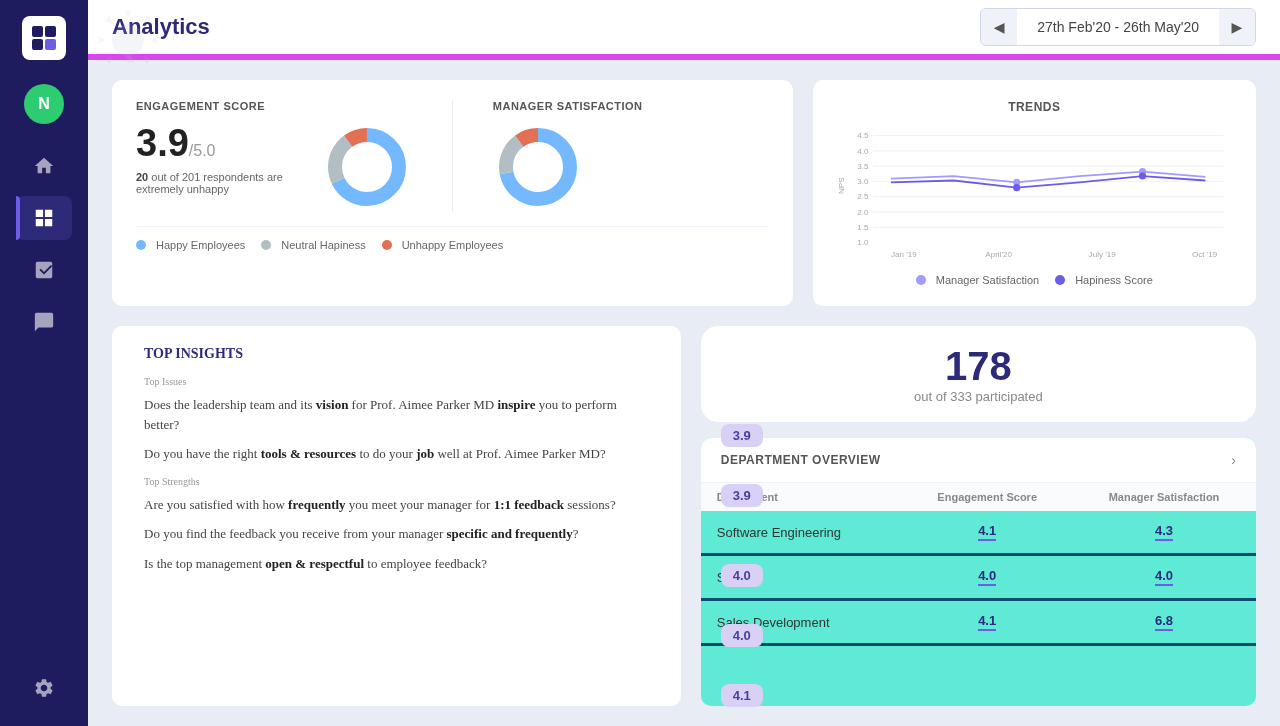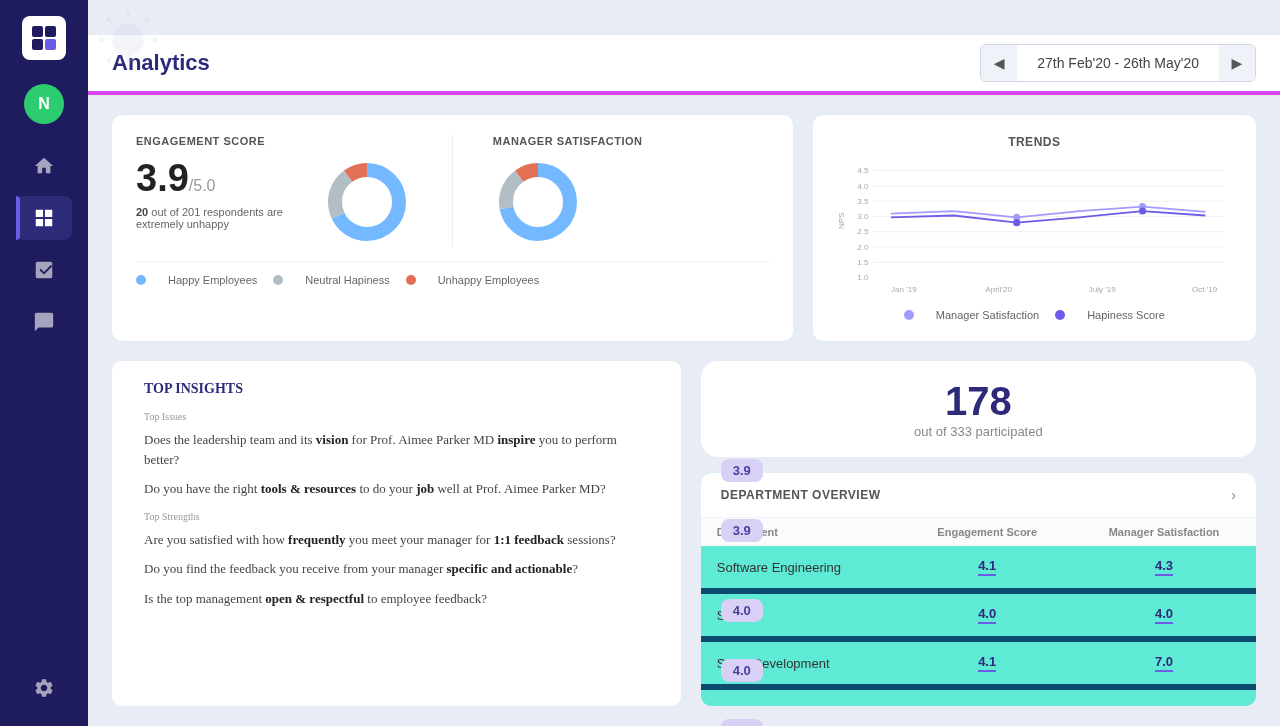--- a/index.html
+++ b/index.html
@@ -65,22 +65,21 @@
     }
 
     
     .header {
       background: white;
       padding: 0 24px;
       height: 60px;
       display: flex;
       align-items: center;
       justify-content: space-between;
-      border-bottom: 4px solid #d946ef;
-      margin-top: 35px;
+      border-bottom: 6px solid #d946ef;
     }
     .header-title {
       font-size: 22px;
       font-weight: 600;
       color: #2d2a7a;
     }
     .date-nav {
       display: flex;
       align-items: center;
       border: 1px solid #d0d5e8;
@@ -185,21 +184,21 @@
     .legend {
       display: flex;
       gap: 16px;
       margin-top: 14px;
       padding-top: 12px;
       border-top: 1px solid #f0f2fa;
     }
     .legend-item {
       display: flex;
       align-items: center;
-      gap: 22px;
+      gap: 10px;
       font-size: 11px;
       color: #666;
     }
     .legend-dot {
       width: 10px; height: 10px;
       border-radius: 50%;
     }
 
     
     .trends-card {
@@ -321,21 +320,21 @@
       text-align: left;
       padding: 8px 16px;
       background: #fafbfd;
       font-weight: 600;
     }
     .dept-table th.right { text-align: center; }
     .dept-table td {
       padding: 12px 16px;
       font-size: 13px;
       color: #333;
-      border-bottom: 6px solid #0c4a6e;
+      border-bottom: 3px solid #0c4a6e;
     }
     .dept-table td.score { text-align: center; font-weight: 600; color: #2d2a7a; }
     .score-underline { border-bottom: 2px solid #6c5ce7; display: inline-block; padding-bottom: 1px; }
 
     
     .bg-gear {
       position: fixed;
       opacity: 0.15;
       color: #b0b8d8;
     }
@@ -548,21 +547,21 @@
         <div class="insights-item">
           Do you have the right <strong>tools &amp; resources</strong> to do your <strong>job</strong> well at Prof. Aimee Parker MD?
         </div>
 
         <div class="insights-section-title">Top Strengths</div>
 
         <div class="insights-item">
           Are you satisfied with how <strong>frequently</strong> you meet your manager for <strong>1:1 feedback</strong> sessions?
         </div>
         <div class="insights-item">
-          Do you find the feedback you receive from your manager <strong>specific and actionable</strong>?
+          Do you find the feedback you receive from your manager <strong>specific and frequently</strong>?
         </div>
         <div class="insights-item">
           Is the top management <strong>open &amp; respectful</strong> to employee feedback?
         </div>
       </div>
 
       <div class="right-panel">
 
         <div style="position:relative; height:0; overflow:visible;">
           <div class="score-badge" style="top:98px; left:20px;">3.9</div>
@@ -597,21 +596,21 @@
     <td class="score"><span class="score-underline">4.3</span></td>
   </tr>
                 <tr>
     <td>Sales</td>
     <td class="score"><span class="score-underline">4.0</span></td>
     <td class="score"><span class="score-underline">4.0</span></td>
   </tr>
                 <tr>
     <td>Sales Development</td>
     <td class="score"><span class="score-underline">4.1</span></td>
-    <td class="score"><span class="score-underline">7.0</span></td>
+    <td class="score"><span class="score-underline">6.8</span></td>
   </tr>
               </tbody>
           </table>
         </div>
       </div>
     </div>
   </div>
 </div>
 
 </body></html>

